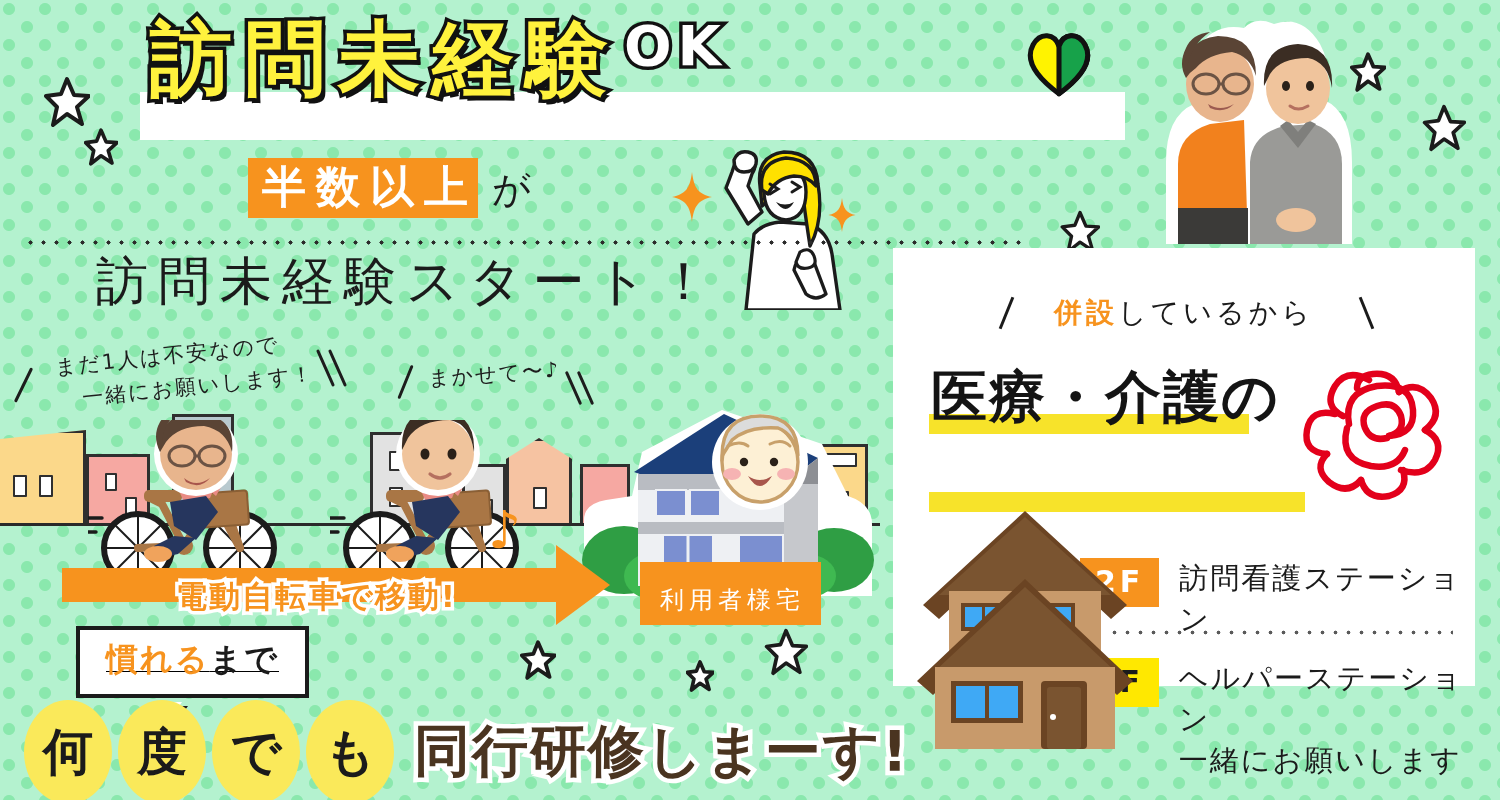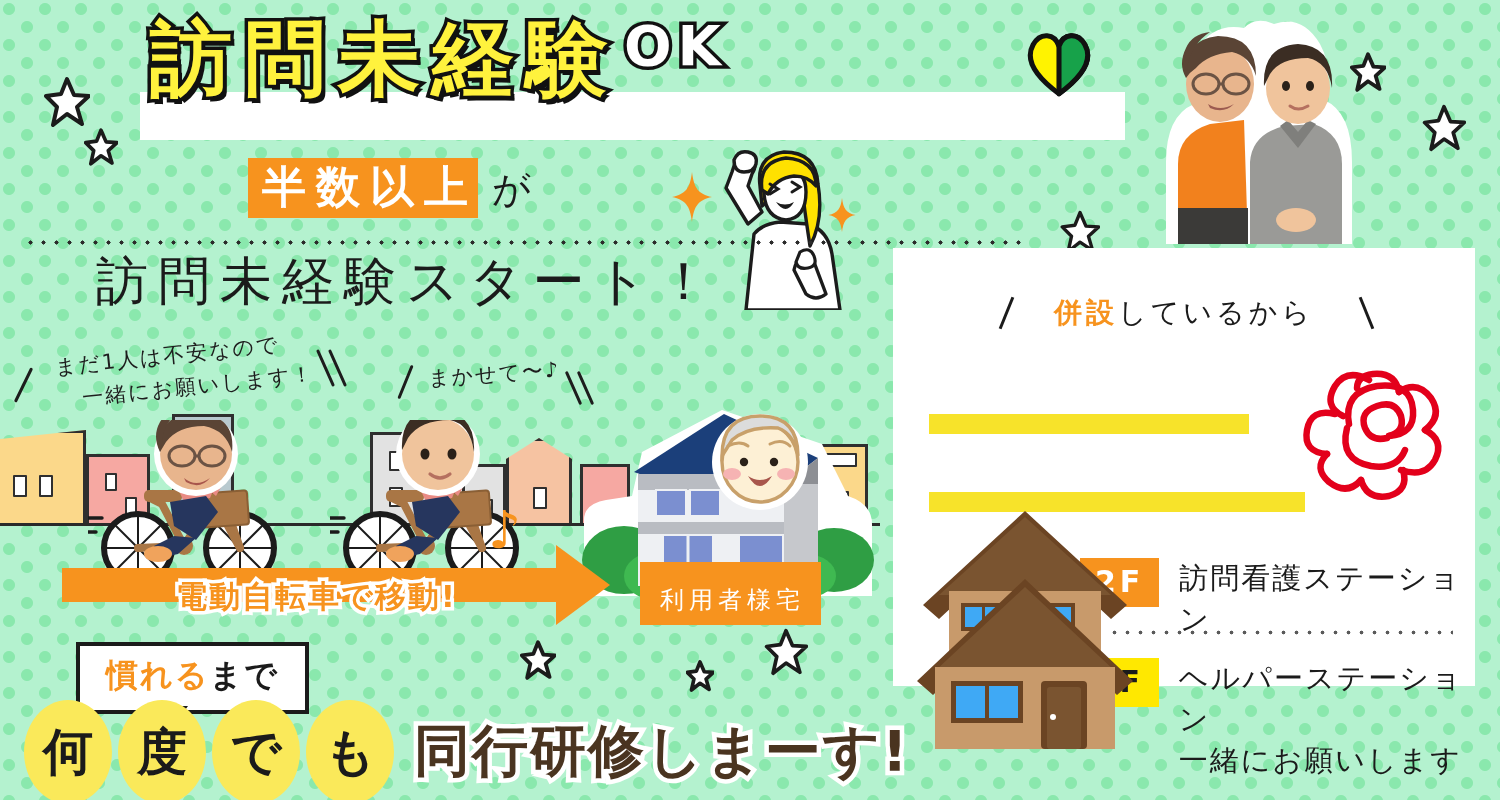--- a/index.html
+++ b/index.html
@@ -109,22 +109,23 @@
   }
   .house-tag{
     left:640px;top:562px;background:#f7931e;color:#fff;
     font-family:"DejaVu Sans","Liberation Sans",sans-serif;
     font-size:24px;font-weight:500;letter-spacing:5px;
     padding:22px 16px 9px 20px;
   }
 
   
   .callout{
-    left:76px;top:642px;background:#fff;border:4px solid #1b1b1b;
+    left:76px;top:626px;background:#fff;border:4px solid #1b1b1b;
     padding:8px 26px 12px 26px;
+    text-decoration:underline;
   }
   .callout span{
     font-family:"DejaVu Sans","Liberation Sans",sans-serif;
     font-size:32px;letter-spacing:2px;
   }
   .callout .o{color:#f7931e;font-weight:700;}
   .callout .k{color:#1b1b1b;font-weight:700;}
   .callout-tail{
     left:152px;top:706px;width:0;height:0;
     border-left:10px solid transparent;border-right:26px solid transparent;
@@ -528,20 +529,21 @@
 
   <div class="abs card">
 
     <div class="abs kick-slash nosel" style="left:112px;transform:rotate(22deg);"></div>
     <div class="abs kick-slash nosel" style="left:472px;transform:rotate(-22deg);"></div>
     <div class="abs card-kicker nosel">
       <span class="o">併設</span><span>しているから</span>
     </div>
 
     <div class="hl-yellow nosel" style="left:36px;top:166px;width:320px;height:20px;"></div>
+    <div class="card-h1 nosel" style="z-index:2;">医療・介護の</div>
 
     <div class="hl-yellow nosel" style="left:36px;top:244px;width:376px;height:20px;"></div>
 
     <svg class="abs nosel" style="left:408px;top:118px;" width="150" height="142" viewBox="0 0 150 142">
       <g fill="none" stroke="#e3001b" stroke-width="6.5" stroke-linecap="round" stroke-linejoin="round">
         <path d="M68 14 q-22 -12 -34 6 q-12 20 8 30"></path>
         <path d="M34 48 q-24 -6 -28 16 q-4 22 20 24"></path>
         <path d="M26 88 q-14 14 2 28 q18 14 32 -2"></path>
         <path d="M60 114 q6 20 28 16 q20 -6 14 -26"></path>
         <path d="M100 104 q24 8 34 -10 q10 -20 -10 -30"></path>

